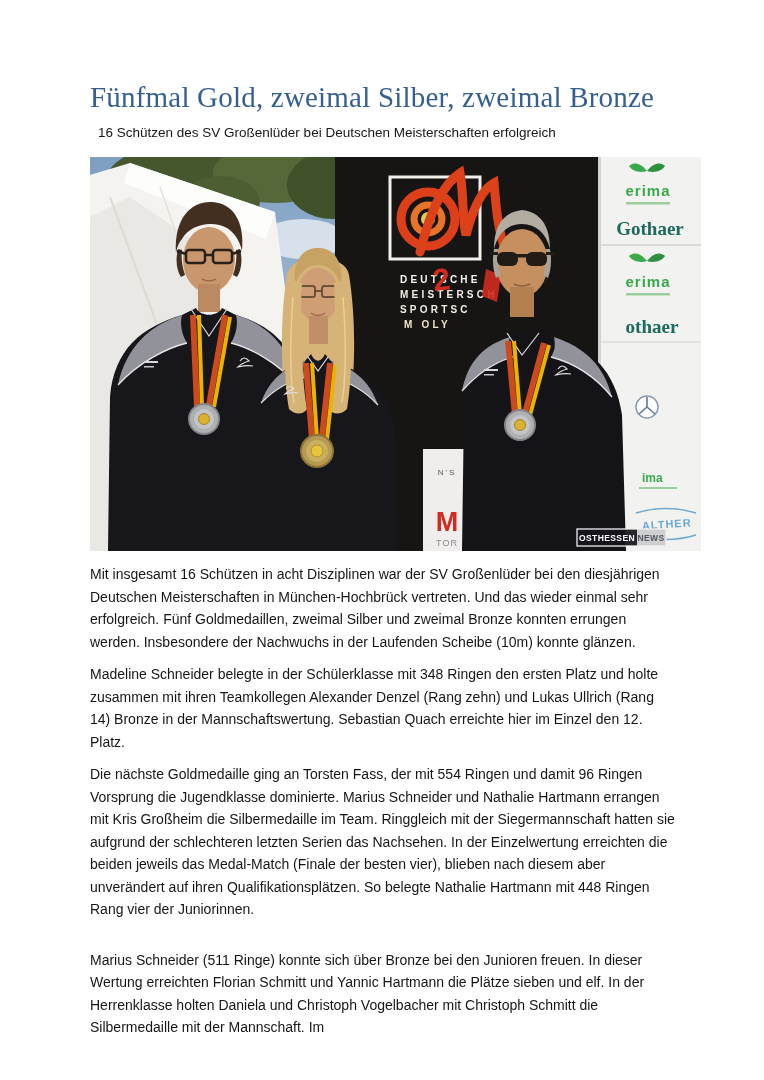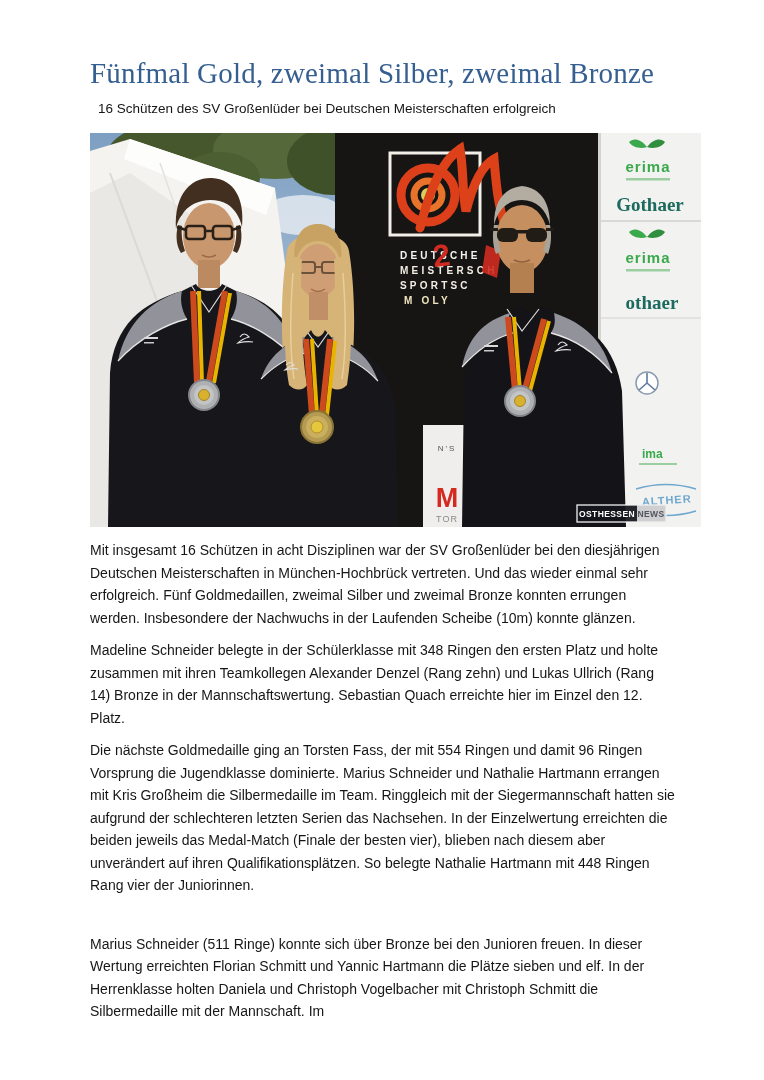--- a/index.html
+++ b/index.html
@@ -1,31 +1,31 @@
 <!DOCTYPE html>
 <html><head>
 <meta charset="utf-8">
 <style>
   html,body{margin:0;padding:0;}
   body{
     width:764px;height:1080px;background:#ffffff;overflow:hidden;
     font-family:"Liberation Sans",sans-serif;color:#1a1a1a;
   }
-  .content{box-sizing:border-box;padding:56px 60px 0 90px;width:764px;}
+  .content{box-sizing:border-box;padding:80px 60px 0 90px;width:764px;}
   h1.title{
     font-family:"Liberation Serif","DejaVu Serif",serif;
     font-weight:400;font-size:29px;line-height:35px;color:#365f91;
     margin:0 0 9px 0;letter-spacing:0.2px;white-space:nowrap;
   }
   .subtitle{font-size:13.5px;line-height:18px;margin:0 0 15px 8px;color:#161616;}
   figure.photo{margin:0 0 12px 0;width:611px;height:394px;position:relative;}
   figure.photo svg{display:block;}
   .caption{font-size:13.5px;line-height:18px;margin:0 0 20px 0;color:#161616;}
   p.body-par{font-size:14px;line-height:22.5px;margin:0 0 10px 0;max-width:588px;color:#161616;}
-  p.gap-before{margin-top:36px;}
+  p.gap-before{margin-top:28px;}
 </style>
 </head>
 <body>
 
 <div class="content">
 
   <h1 class="title">Fünfmal Gold, zweimal Silber, zweimal Bronze</h1>
 
   <div class="subtitle">16 Schützen des SV Großenlüder bei Deutschen Meisterschaften erfolgreich</div>
 

